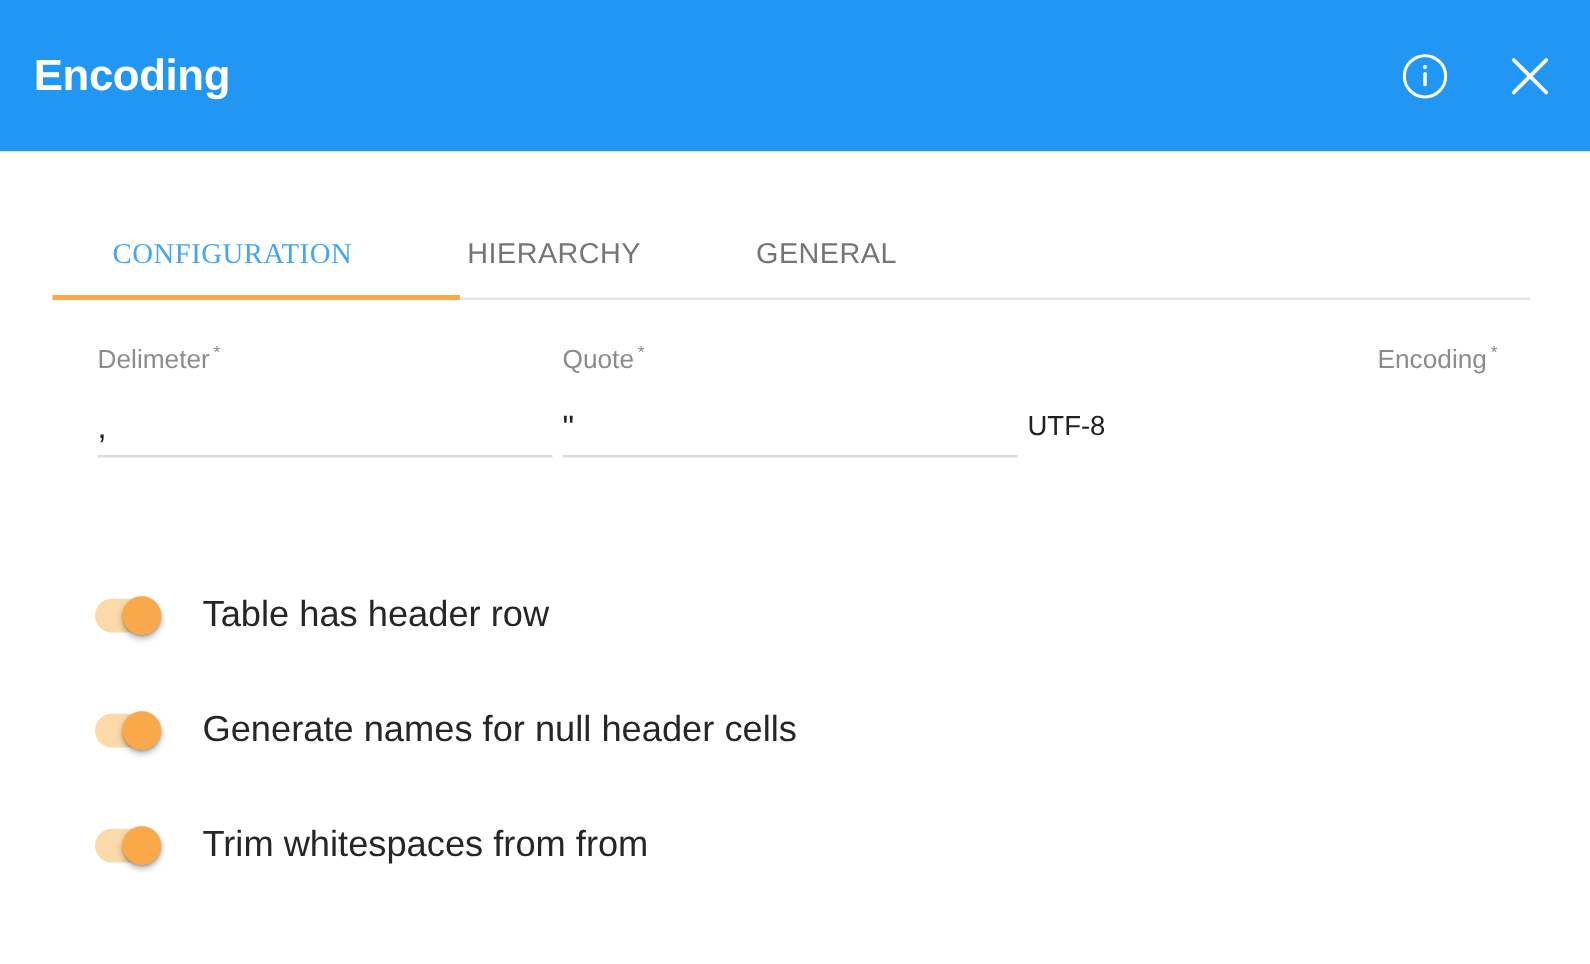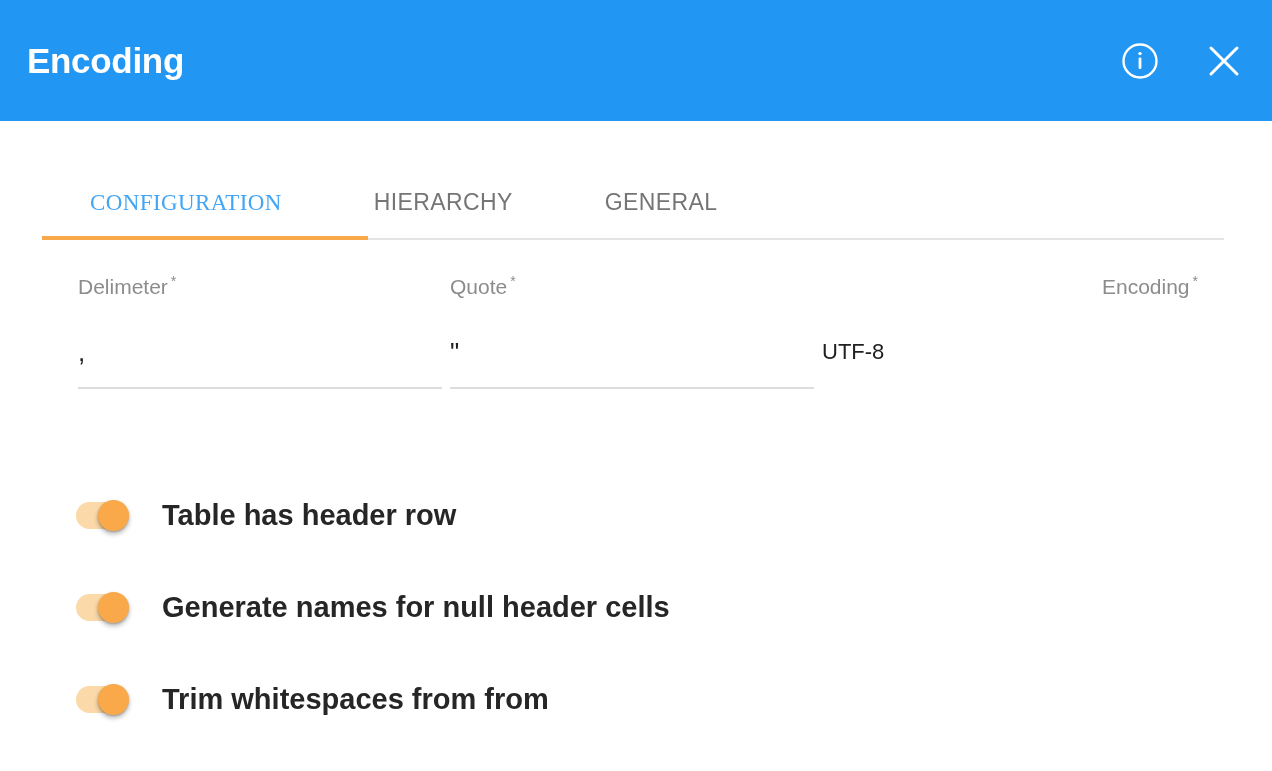--- a/index.html
+++ b/index.html
@@ -94,21 +94,20 @@
   
   .fields {
     display: flex;
     padding: 34px 48px 0 78px;
     gap: 0;
   }
   .field {
     display: flex;
     flex-direction: column;
     box-sizing: border-box;
-    gap: 12px;
   }
   .field-delimiter { width: 372px; padding-right: 8px; }
   .field-quote     { width: 372px; padding-right: 8px; }
   .field-encoding  { width: 376px; align-items: flex-end; }
 
   .field-label {
     font-size: 21px;
     color: #8c8c8c;
     line-height: 1;
     white-space: nowrap;
@@ -179,21 +178,20 @@
     background: #f9a94a;
     box-shadow: 0 3px 5px rgba(0,0,0,0.28), 0 1px 2px rgba(0,0,0,0.2);
   }
   .toggle-label {
     margin-left: 34px;
     font-size: 29px;
     color: #262626;
     line-height: 1;
     white-space: nowrap;
     user-select: none;
-    font-weight: bold;
   }
 </style>
 </head>
 <body>
 
 <div class="titlebar">
   <div class="title">Encoding</div>
   <div class="titlebar-actions">
     <button class="icon-btn">
       <span>

